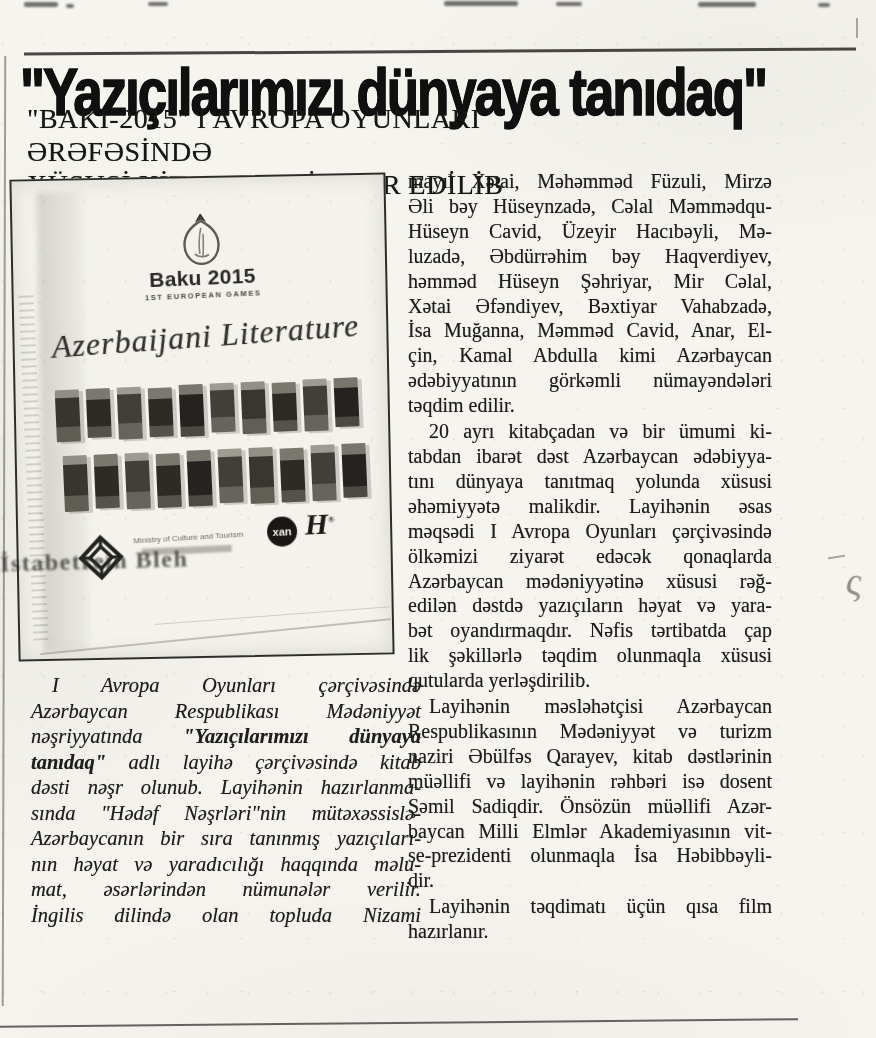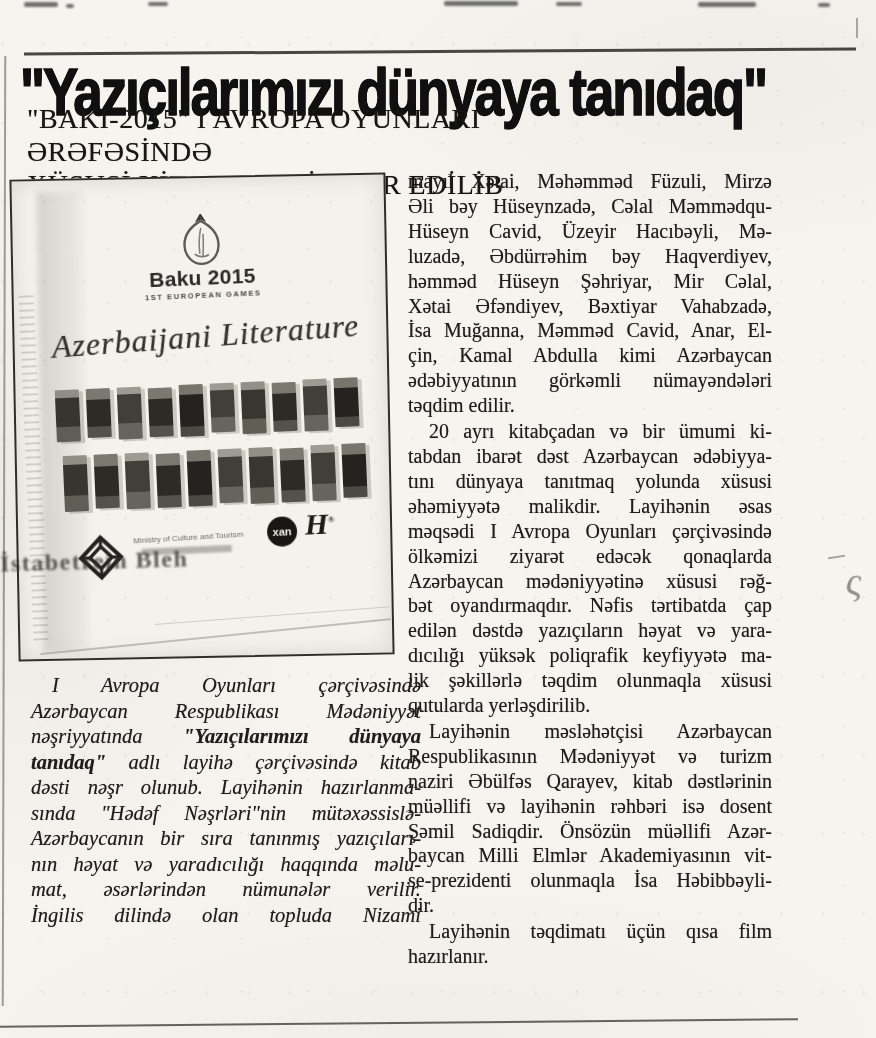--- a/index.html
+++ b/index.html
@@ -256,23 +256,22 @@
       <div class="line"><span>təqdim edilir.</span></div>
     </div>
     <div class="para">
       <div class="line jline ind"><span>20 ayrı kitabçadan və bir ümumi ki-</span></div>
       <div class="line jline"><span>tabdan ibarət dəst Azərbaycan ədəbiyya-</span></div>
       <div class="line jline"><span>tını dünyaya tanıtmaq yolunda xüsusi</span></div>
       <div class="line jline"><span>əhəmiyyətə malikdir. Layihənin əsas</span></div>
       <div class="line jline"><span>məqsədi I Avropa Oyunları çərçivəsində</span></div>
       <div class="line jline"><span>ölkəmizi ziyarət edəcək qonaqlarda</span></div>
       <div class="line jline"><span>Azərbaycan mədəniyyətinə xüsusi rəğ-</span></div>
+      <div class="line jline"><span>edilən dəstdə yazıçıların həyat və yara-</span></div>
       <div class="line jline"><span>bət oyandırmaqdır. Nəfis tərtibatda çap</span></div>
-      <div class="line jline"><span>edilən dəstdə yazıçıların həyat və yara-</span></div>
-      <div class="line jline"><span>dıcılığı yüksək poliqrafik keyfiyyətə ma-</span></div>
       <div class="line jline"><span>lik şəkillərlə təqdim olunmaqla xüsusi</span></div>
       <div class="line"><span>qutularda yerləşdirilib.</span></div>
     </div>
     <div class="para">
       <div class="line jline ind"><span>Layihənin məsləhətçisi Azərbaycan</span></div>
       <div class="line jline"><span>Respublikasının Mədəniyyət və turizm</span></div>
       <div class="line jline"><span>naziri Əbülfəs Qarayev, kitab dəstlərinin</span></div>
       <div class="line jline"><span>müəllifi və layihənin rəhbəri isə dosent</span></div>
       <div class="line jline"><span>Şəmil Sadiqdir. Önsözün müəllifi Azər-</span></div>
       <div class="line jline"><span>baycan Milli Elmlər Akademiyasının vit-</span></div>

